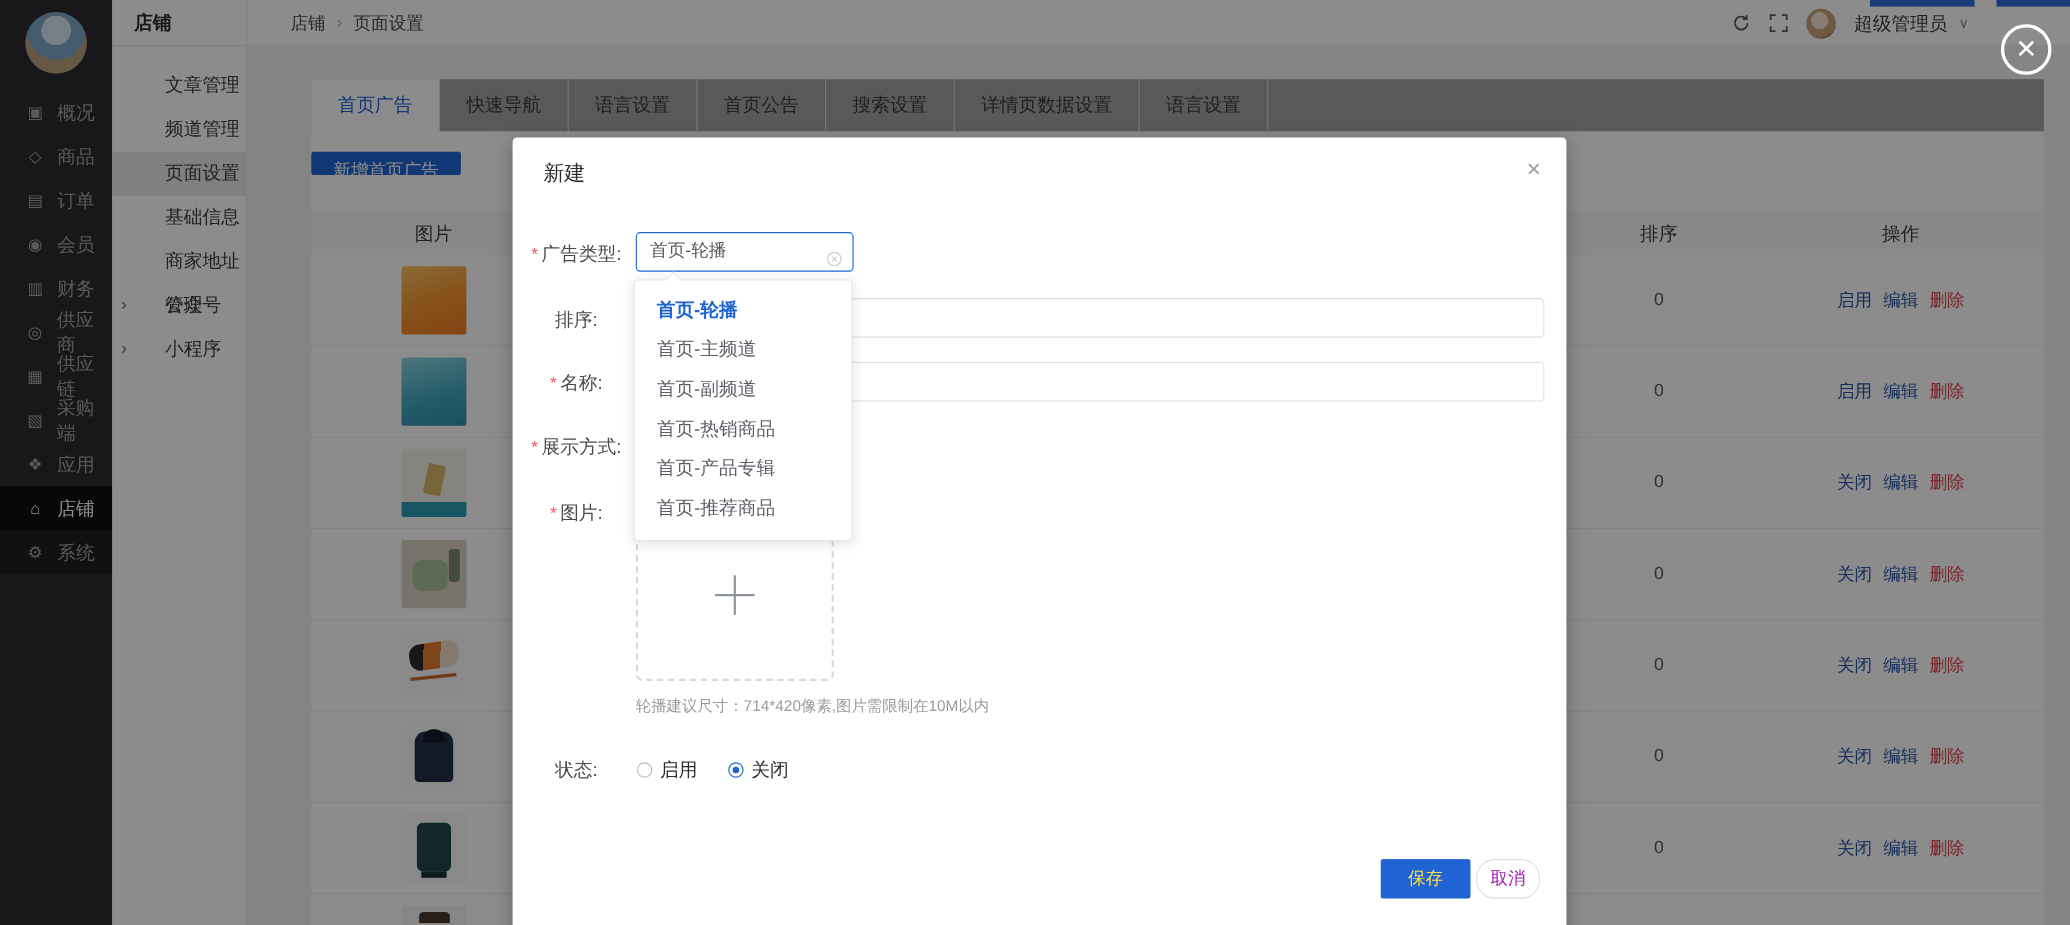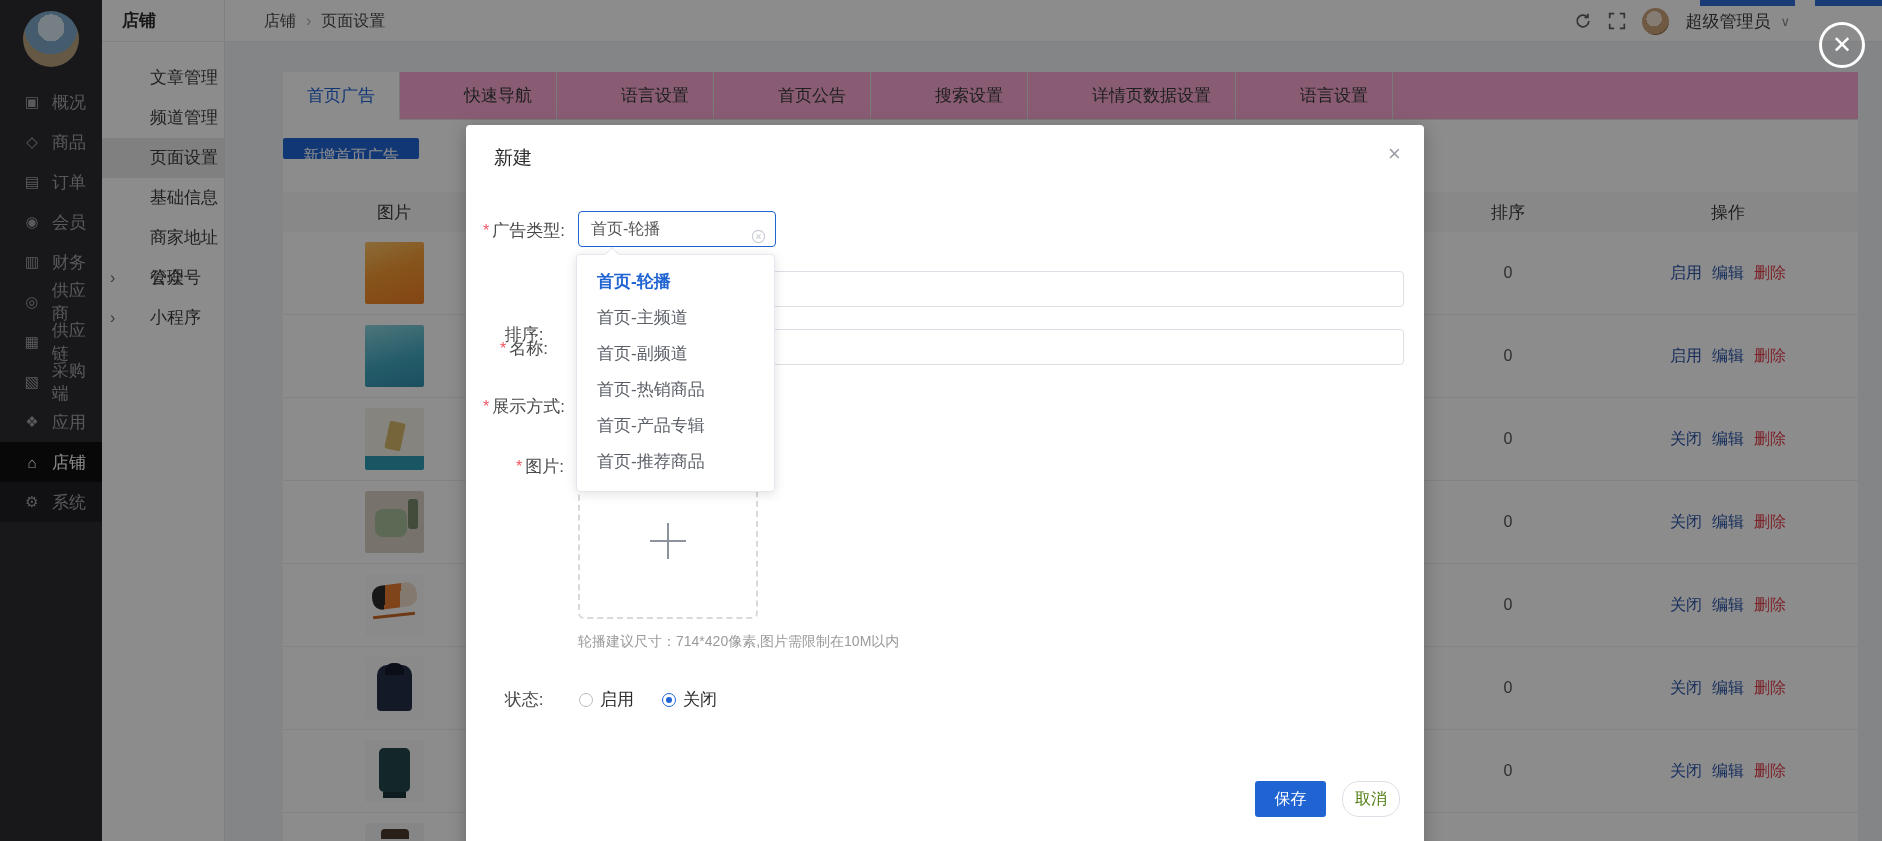--- a/index.html
+++ b/index.html
@@ -35,21 +35,21 @@
   .hdr-avatar { width:27px; height:27px; border-radius:50%;
     background:radial-gradient(circle at 45% 40%, #f3e3d3 0 35%, #caa27a 35% 70%, #8c6a4a 70% 100%); }
   .hdr-user { font-size:17px; color:#3d3d3d; cursor:pointer; }
   .hdr-caret { color:#8a8a8a; font-size:13px; margin-left:-6px; cursor:pointer; }
   .strip { position:absolute; top:0; height:6px; background:#2e6cd8; z-index:2; }
   .strip.a { left:1700px; width:95px; }
   .strip.b { left:1815px; width:67px; }
 
   
   .card { position:absolute; left:58px; top:72px; width:1575px; height:769px; background:#ffffff; }
-  .tabs { display:flex; height:48px; background:#f9a8d4; border-bottom:1px solid #dedede;gap:40px; }
+  .tabs { display:flex; height:48px; background:#a3a3a3; border-bottom:1px solid #dedede; }
   .tab { height:48px; line-height:47px; padding:0 24px; font-size:17px; color:#3a3a3a; border-right:1px solid #dedede; cursor:pointer; white-space:nowrap; }
   .tab.active { background:#ffffff; color:#2064d4; border-bottom:1px solid #ffffff; margin-bottom:-1px; }
   .btn-add { margin:18px 0 0 0; display:inline-block; height:21px; line-height:35px; padding:0 20px; background:#2064d4; color:#fff; font-size:16px; border:none; border-radius:2px; cursor:pointer; }
 
   .tbl-head { margin-top:27px; display:flex; align-items:center; height:40px; background:#f7f8fa; font-size:17px; color:#3a3a3a; }
   .col-img { width:222px; display:flex; justify-content:center; }
   .col-spacer { width:903px; }
   .col-sort { width:200px; text-align:center; }
   .col-op { width:240px; display:flex; justify-content:center; gap:10px; }
   .col-pad { width:10px; }
@@ -104,22 +104,22 @@
   .plus::after { content:""; position:absolute; left:17px; top:0; width:2px; height:36px; background:#8c939d; }
   .hint { position:absolute; left:112px; top:508px; font-size:14px; color:#9a9a9a; }
 
   .status-row { position:absolute; left:0; top:562px; width:100%; height:26px; }
   .radio { position:absolute; top:6px; width:14px; height:14px; border:1px solid #b8bcc4; border-radius:50%; background:#fff; cursor:pointer; }
   .radio.sel { border-color:#2064d4; }
   .radio.sel::after { content:""; position:absolute; left:3px; top:3px; width:6px; height:6px; border-radius:50%; background:#2064d4; }
   .radio-label { position:absolute; top:0; font-size:17px; font-weight:500; color:#2b2b2b; cursor:pointer; line-height:26px; }
 
   .btn { position:absolute; height:36px; border-radius:3px; font-size:16px; cursor:pointer; border:1px solid transparent; font-family:inherit; }
-  .btn-save { left:789px; top:656px; width:71px; background:#2064d4; color:#ffffff; }
-  .btn-cancel { left:876px; top:656px; width:58px; background:#fff; color:#4d7c0f; border-color:#dcdfe6;border-radius:17px; }
+  .btn-save { left:789px; top:656px; width:82px; background:#2064d4; color:#fde047; }
+  .btn-cancel { left:876px; top:656px; width:58px; background:#fff; color:#a21caf; border-color:#dcdfe6;border-radius:17px; }
 </style>
 </head>
 <body>
 
 <div class="stage">
 
   <div class="sb1">
     <div class="sb1-avatar"></div>
     <div class="sb1-items" id="sb1-items">
         <div class="s1-item">
@@ -353,33 +353,33 @@
     <div class="inp select-focused" style="left:112px; top:86px; width:198px; line-height:34px;">
       <span>首页-轮播</span>
       <span class="clear-ic" style="right:9px; top:10px; width:15px; height:15px;">
         <svg viewBox="0 0 16 16">
             <circle cx="8" cy="8" r="6.5" fill="none" stroke="#c8ccd4" stroke-width="1.2"></circle>
             <path d="M5.8 5.8l4.4 4.4M10.2 5.8l-4.4 4.4" stroke="#c8ccd4" stroke-width="1.2"></path>
           </svg>
       </span>
     </div>
 
-    <div class="f-label" style="left:6px; top:154px;margin-top:44px;"><span>排序:</span></div>
+    <div class="f-label" style="left:6px; top:154px;"><span>排序:</span></div>
     <input class="inp" style="left: 112px; top: 146px; width: 826px;" value="">
 
     <div class="f-label" style="left:6px; top:212px;">
       <span class="f-star">*</span><span>名称:</span>
     </div>
     <input class="inp" style="left: 112px; top: 204px; width: 826px;" value="">
 
     <div class="f-label" style="left:6px; top:270px;">
       <span class="f-star">*</span><span>展示方式:</span>
     </div>
 
-    <div class="f-label" style="left:22px; top:330px;">
+    <div class="f-label" style="left:6px; top:330px;">
       <span class="f-star">*</span><span>图片:</span>
     </div>
     <div class="upload">
       <span class="plus"></span>
     </div>
     <div class="hint">轮播建议尺寸：714*420像素,图片需限制在10M以内</div>
 
     <div class="status-row">
       <div class="f-label" style="left:6px; top:1px;"><span>状态:</span></div>
       <span class="radio" style="left:113px;"></span>

